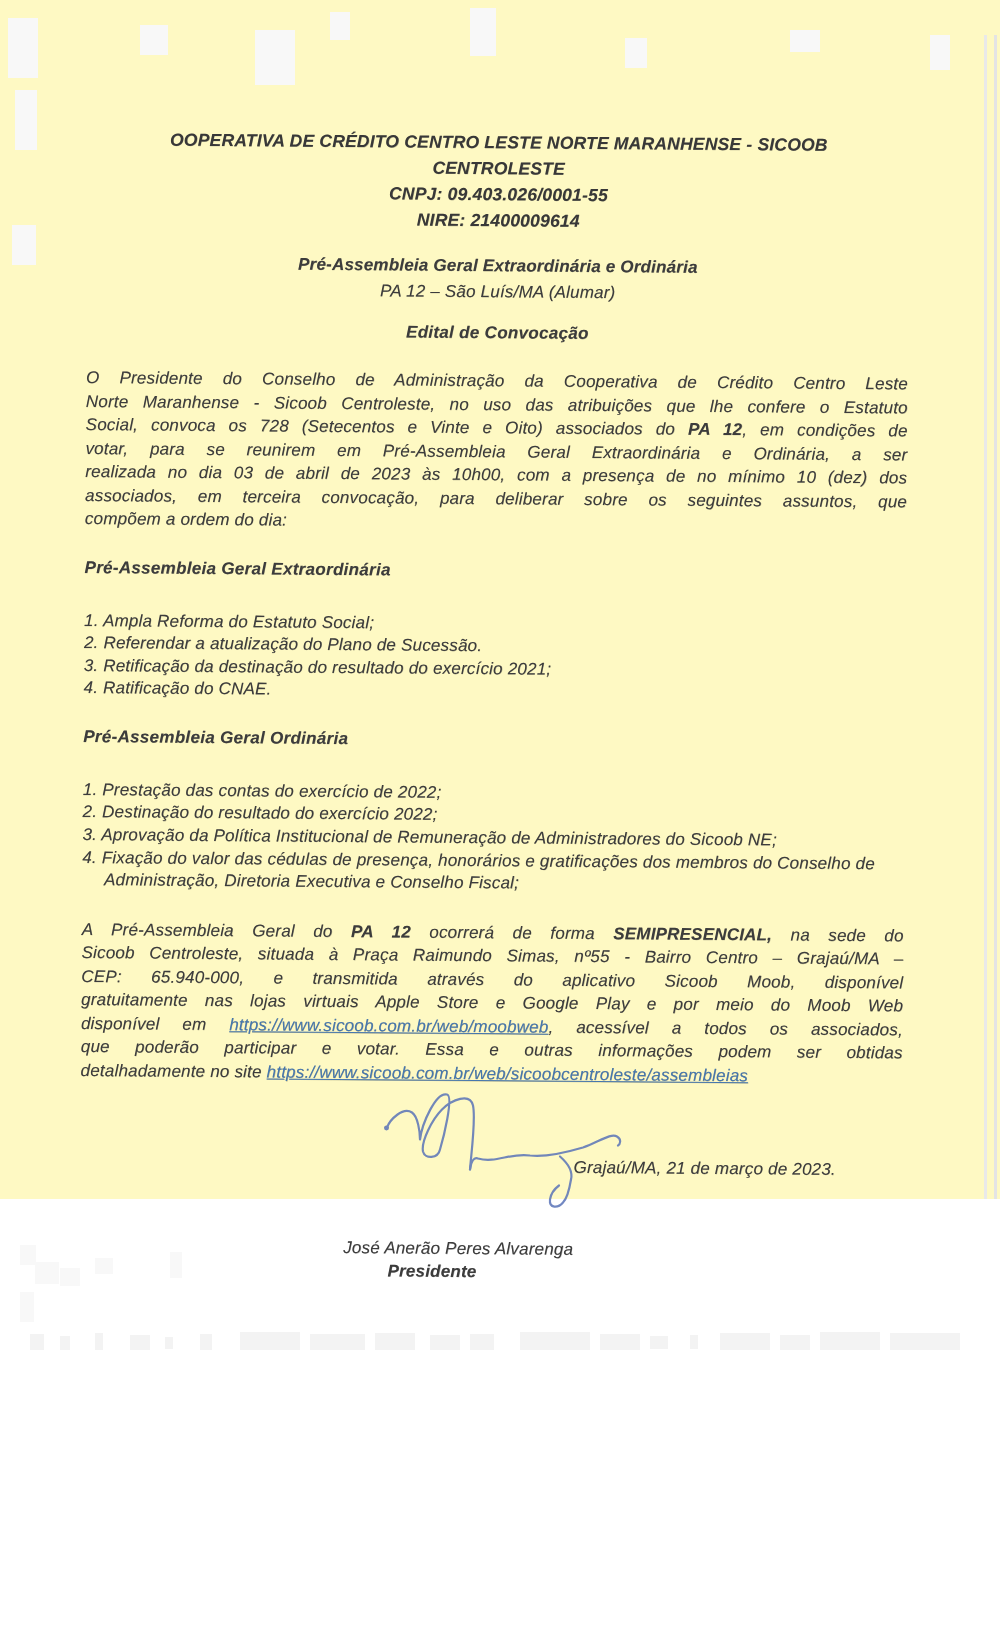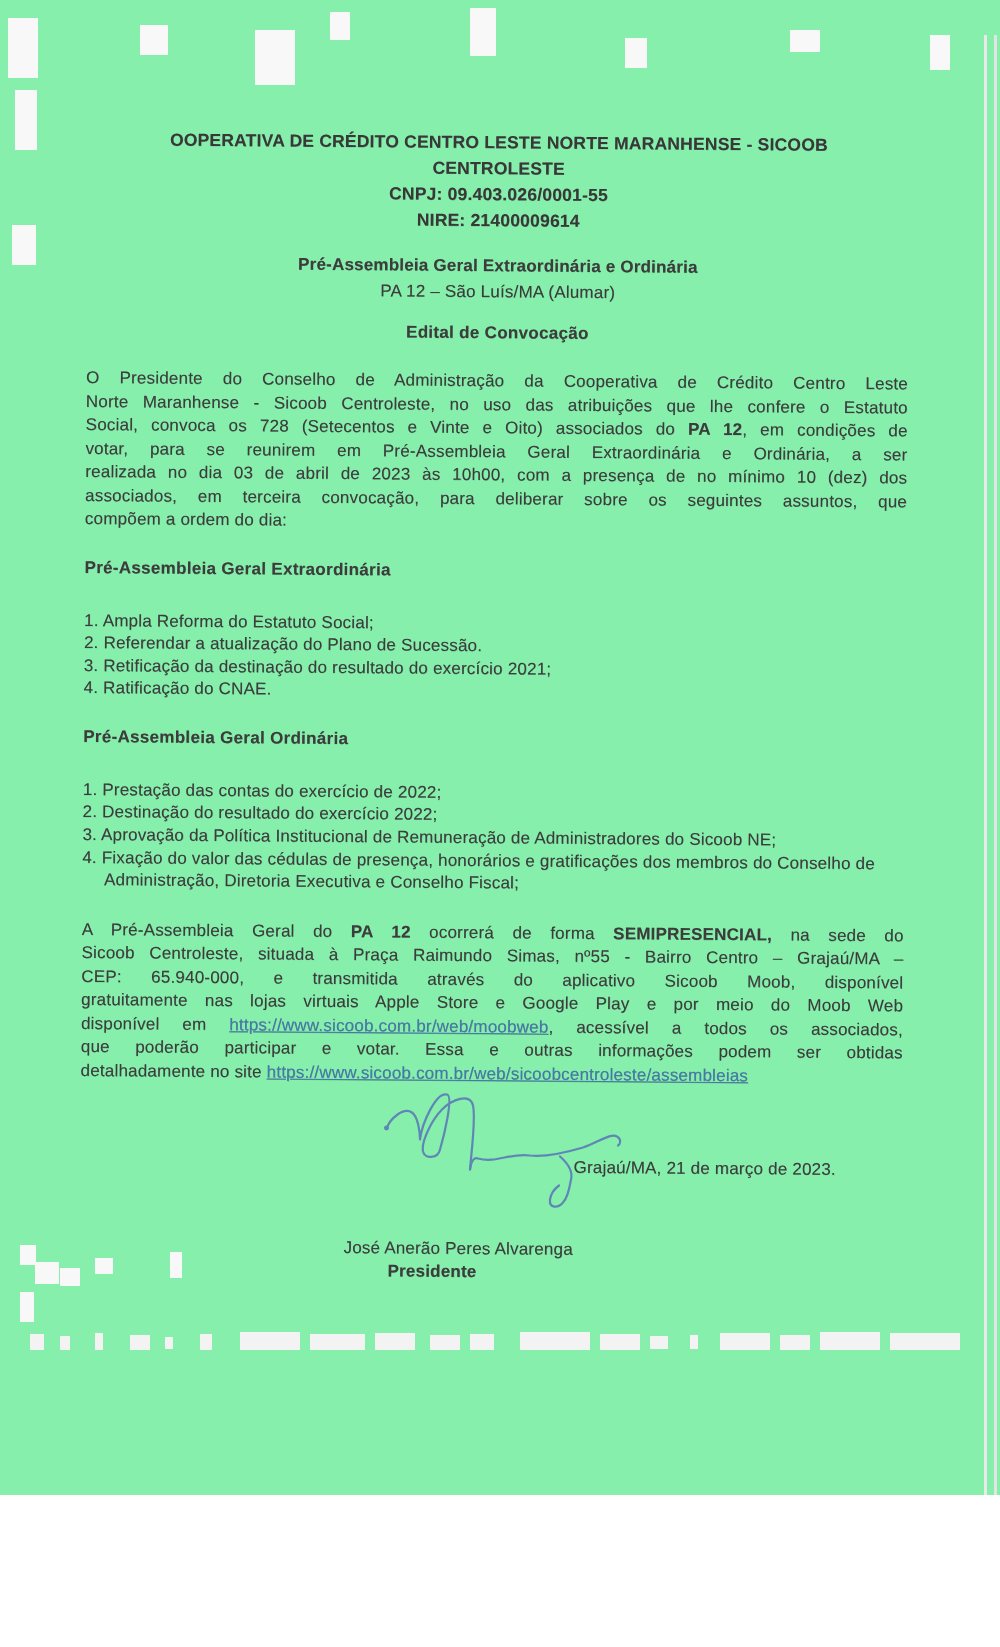--- a/index.html
+++ b/index.html
@@ -1,18 +1,18 @@
 <!DOCTYPE html>
 <html style="--text: #3c3c3c; --link: #4677ae;"><head>
 <meta charset="utf-8">
 <style>
   html,body{margin:0;padding:0;background:#ffffff;}
   body{width:1000px;height:1647px;position:relative;overflow:hidden;
        font-family:"Liberation Sans",sans-serif;color:var(--text,#3c3c3c);}
-  .page{position:absolute;left:0;top:0;width:1000px;height:1495px;background:#86efac;}
+  .page{position:absolute;left:0;top:0;width:1000px;height:1199px;background:#fef9c3;font-style:italic;}
   .content{position:absolute;left:88px;top:126px;width:822px;
            transform:rotate(0.45deg);transform-origin:0 0;
            text-shadow:0.3px 0.3px 0.4px rgba(40,40,40,.35);}
   .center{text-align:center;}
   .b{font-weight:bold;}
   .orghead{font-size:17.5px;font-weight:bold;line-height:26px;letter-spacing:.2px;color:#383838;}
   .meeting{margin-top:20px;font-size:17px;line-height:26px;letter-spacing:.2px;}
   .doctitle{margin-top:18px;font-size:17px;letter-spacing:.3px;}
   .para{margin-top:26px;font-size:17px;line-height:23.5px;letter-spacing:.2px;}
   .jline{text-align:justify;text-align-last:justify;}

